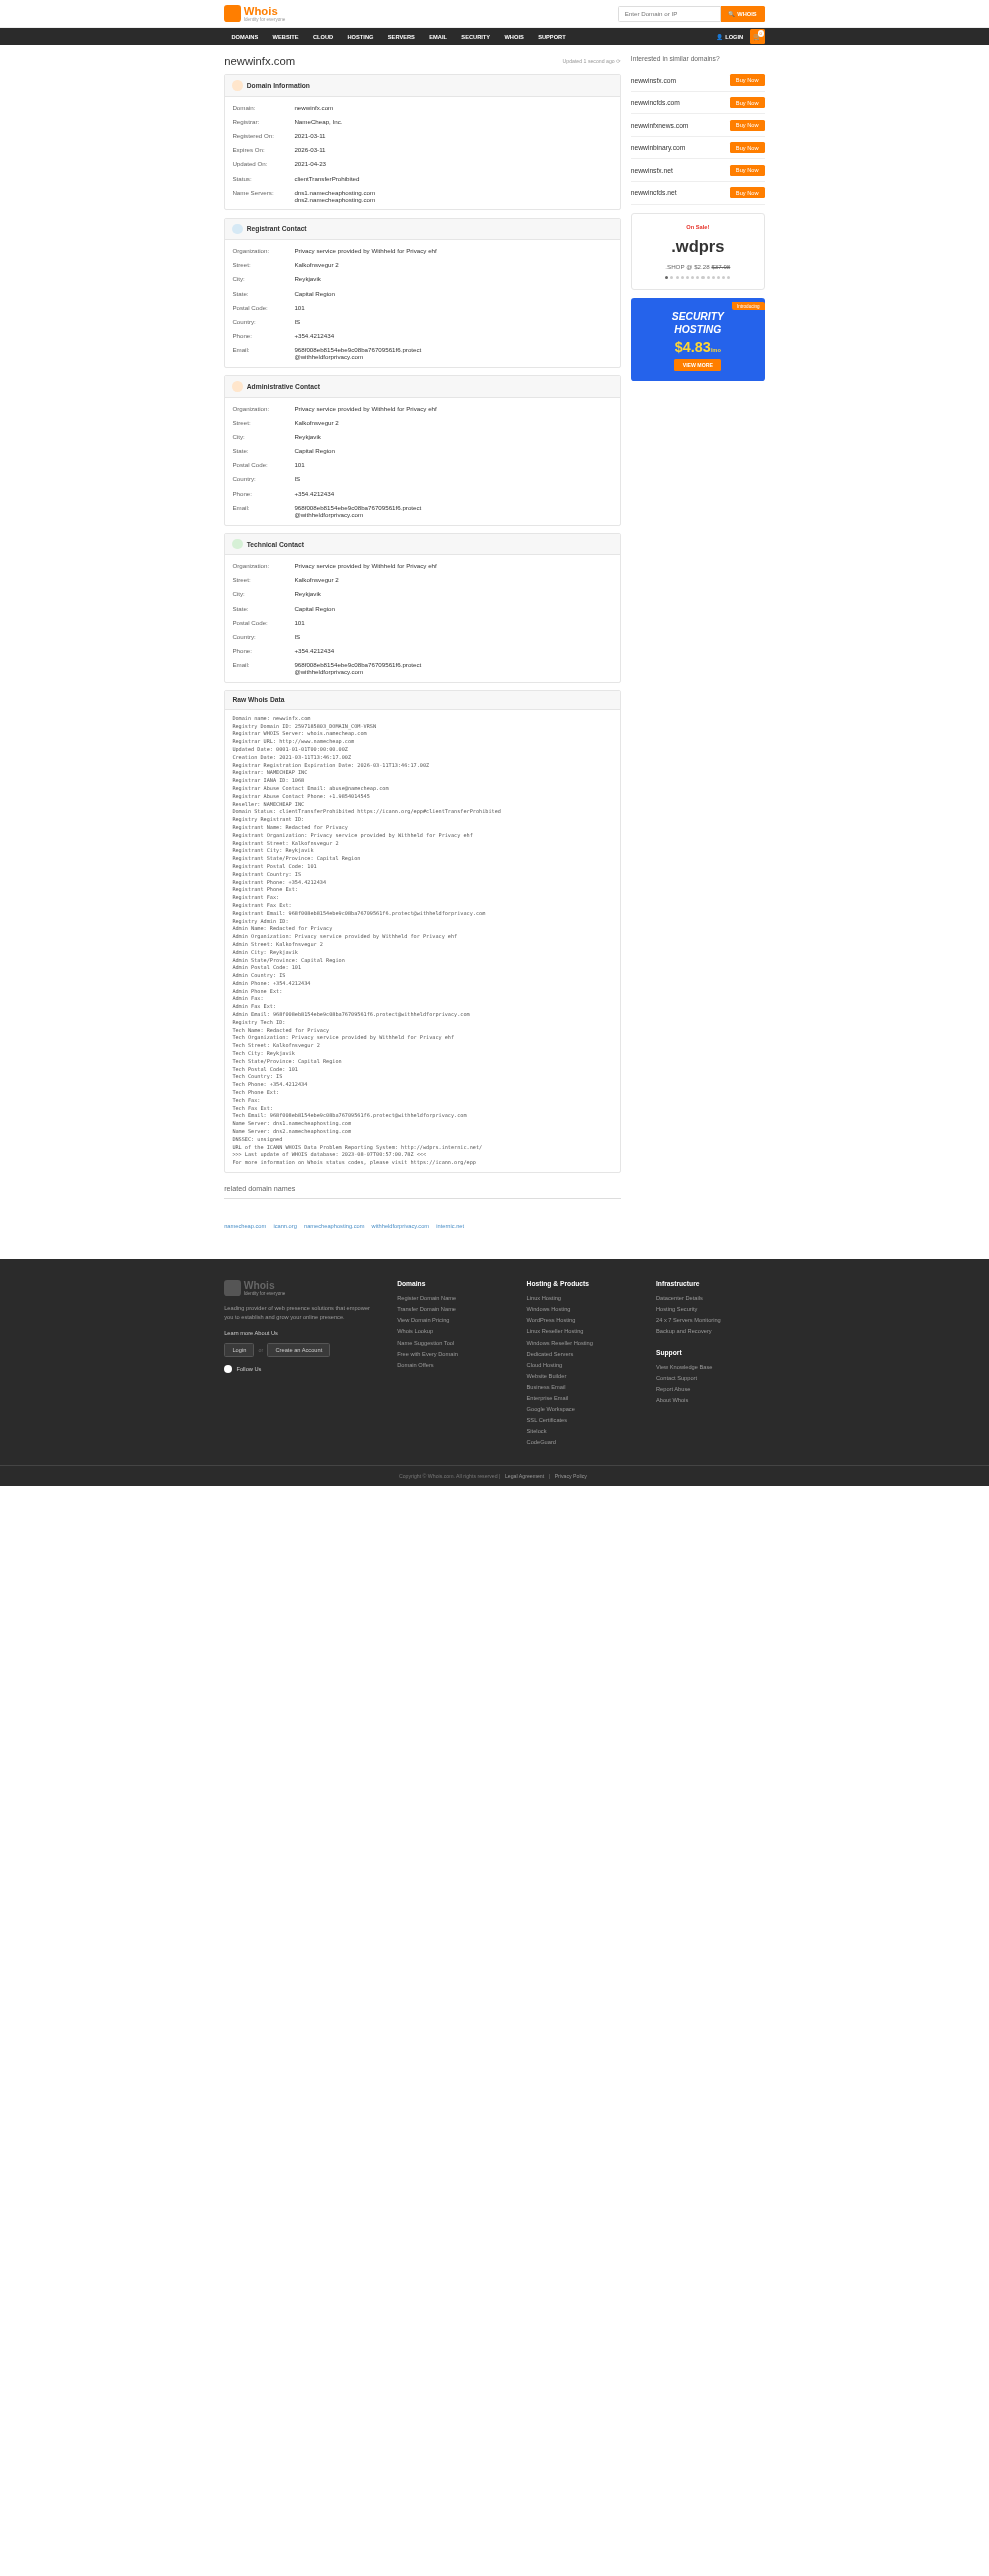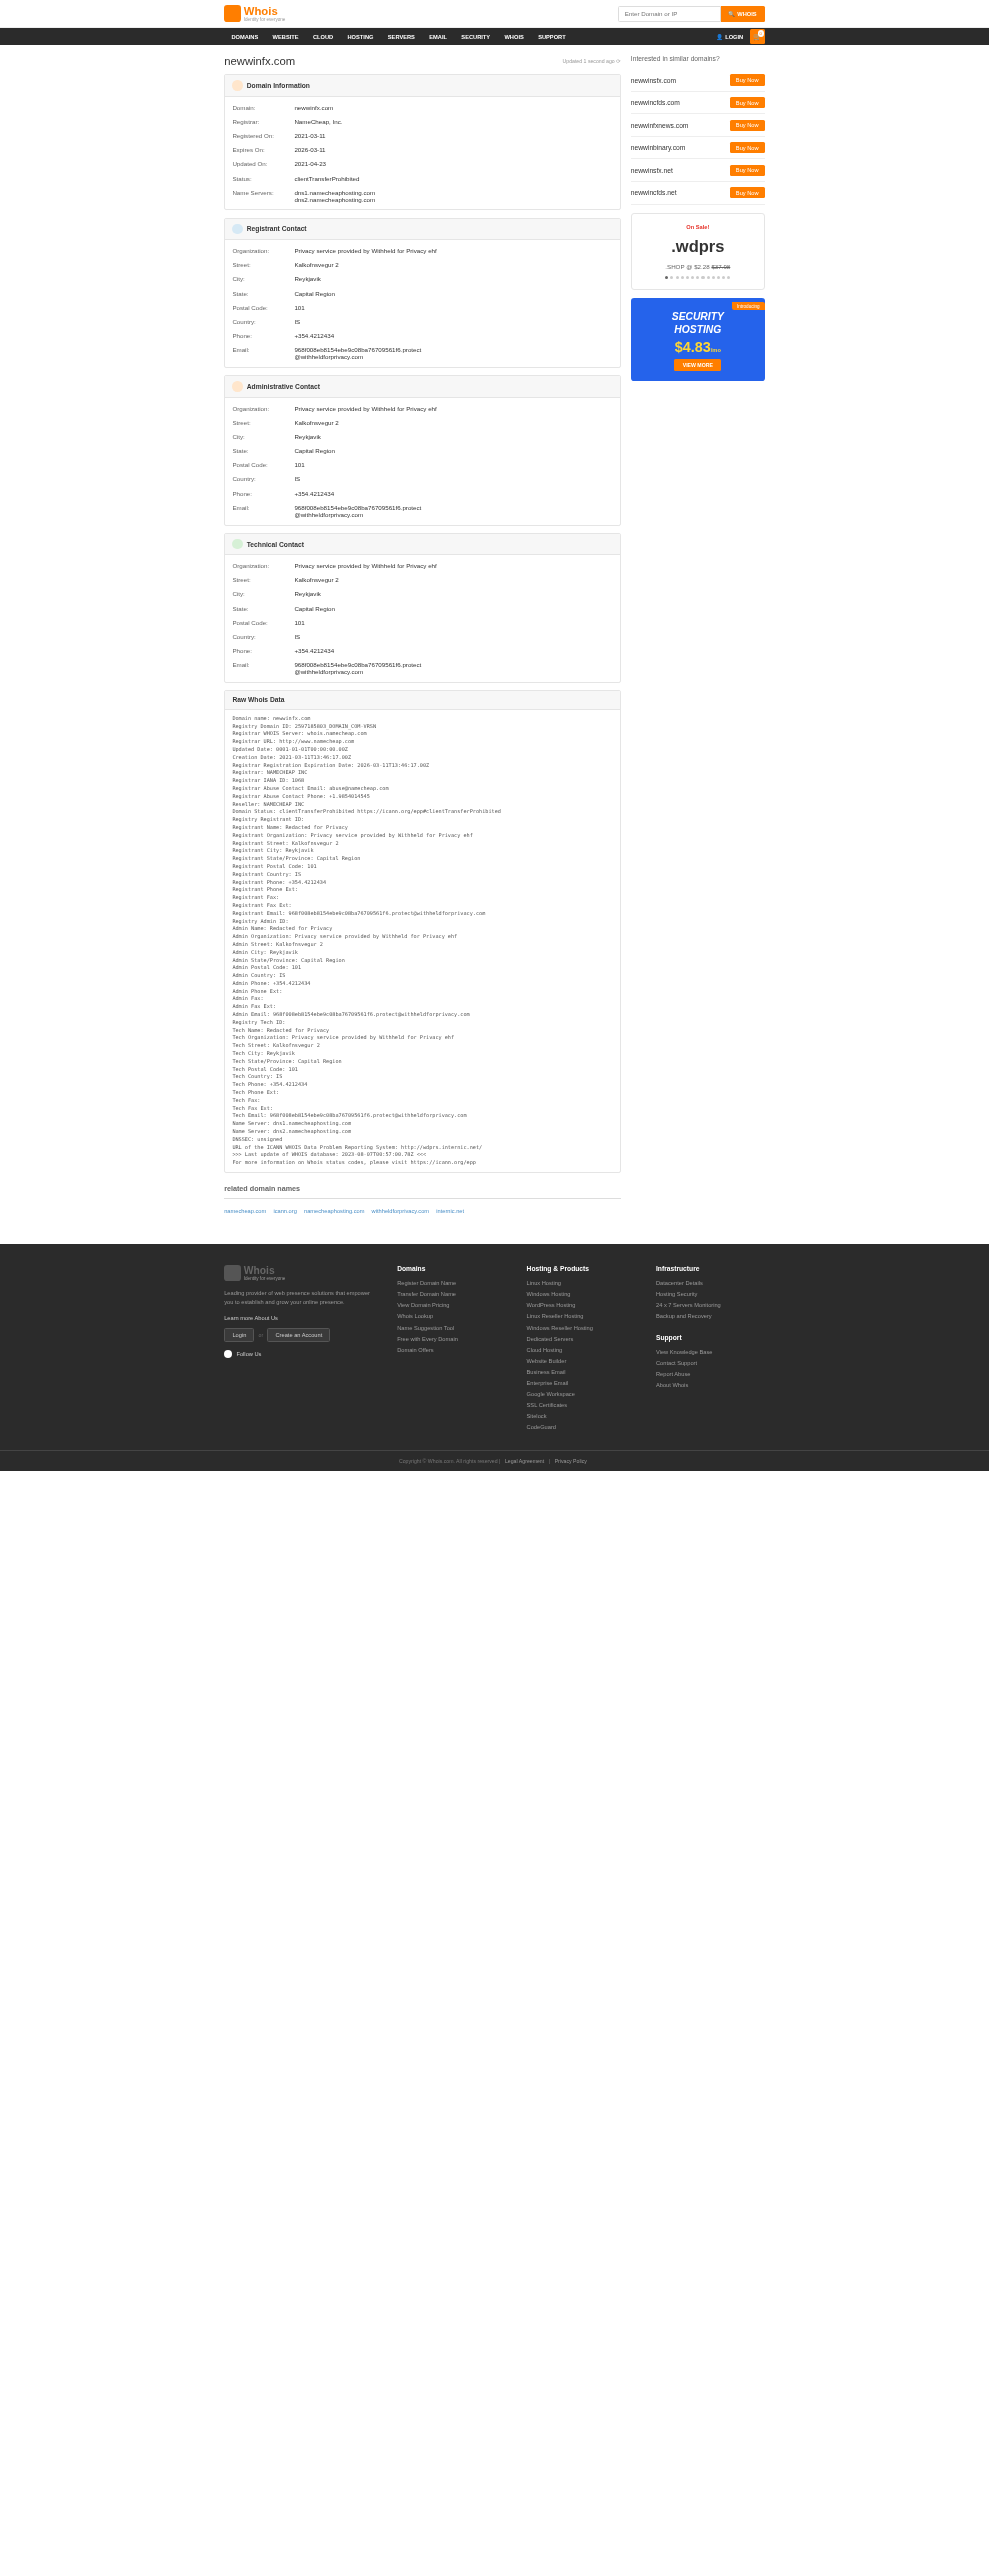--- a/index.html
+++ b/index.html
@@ -33,21 +33,21 @@
 .panel-icon { width: 10.3px; height: 10.3px; border-radius: 50%; margin-right: 4.1px; display: inline-block; }
 .icon-orange { background: #ffe6cc; }
 .icon-blue { background: #d6e9f5; }
 .icon-green { background: #d6f0d6; }
 .panel-body { padding: 3.1px 7.2px; }
 .info-row { display: flex; padding: 3.6px 0; font-size: 6.2px; }
 .info-label { width: 62px; color: #666; }
 .info-value { flex: 1; color: #333; }
 .raw-data { font-family: monospace; font-size: 5.2px; white-space: pre-wrap; padding: 5.2px 7.2px; line-height: 1.5; color: #555; }
 .related-section { margin-top: 10.3px; }
-.related-title { font-size: 7.2px; color: #666; padding-bottom: 5px; border-bottom: 0.5px solid #ddd; margin-bottom: 8px; font-weight: bold; }
+.related-title { font-size: 7.2px; color: #666; padding-bottom: 5px; border-bottom: 0.5px solid #ddd; margin-bottom: 23px; }
 .related-links a { color: #4a8fc7; text-decoration: none; font-size: 5.7px; margin-right: 7.2px; }
 .similar-title { font-size: 6.7px; color: #666; margin-bottom: 7.2px; }
 .similar-row { display: flex; justify-content: space-between; align-items: center; padding: 5.2px 0; border-bottom: 0.5px solid #eee; }
 .similar-domain { font-size: 6.7px; color: #333; }
 .buy-btn { background: #ff7e00; color: #fff; border: none; padding: 2.6px 6.2px; border-radius: 1.5px; font-size: 5.7px; cursor: pointer; }
 .promo { border-radius: 3.1px; padding: 10.3px; margin-top: 8.2px; text-align: center; color: #fff; position: relative; }
 .promo-red { background: #e6332a; }
 .sale-tag { position: absolute; top: 4.1px; right: 0; background: #ffd633; color: #333; font-size: 5.2px; font-weight: bold; padding: 1.5px 6.2px; }
 .promo-tld { font-size: 14.4px; font-weight: bold; margin: 5.2px 0; }
 .promo-price { font-size: 7.2px; margin-bottom: 7.2px; }

